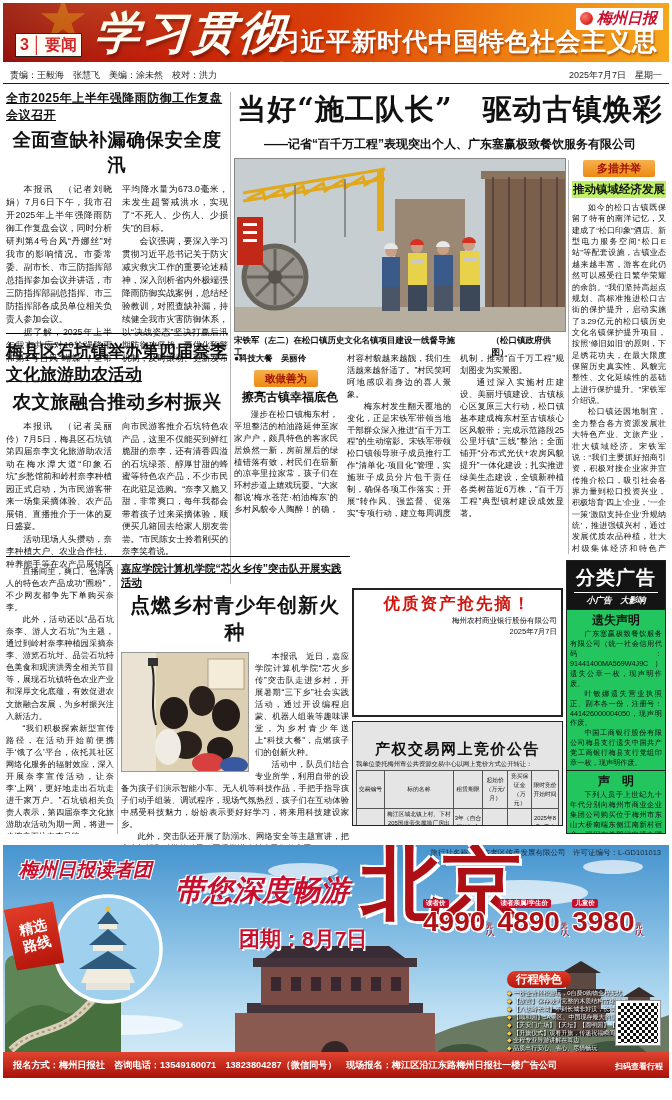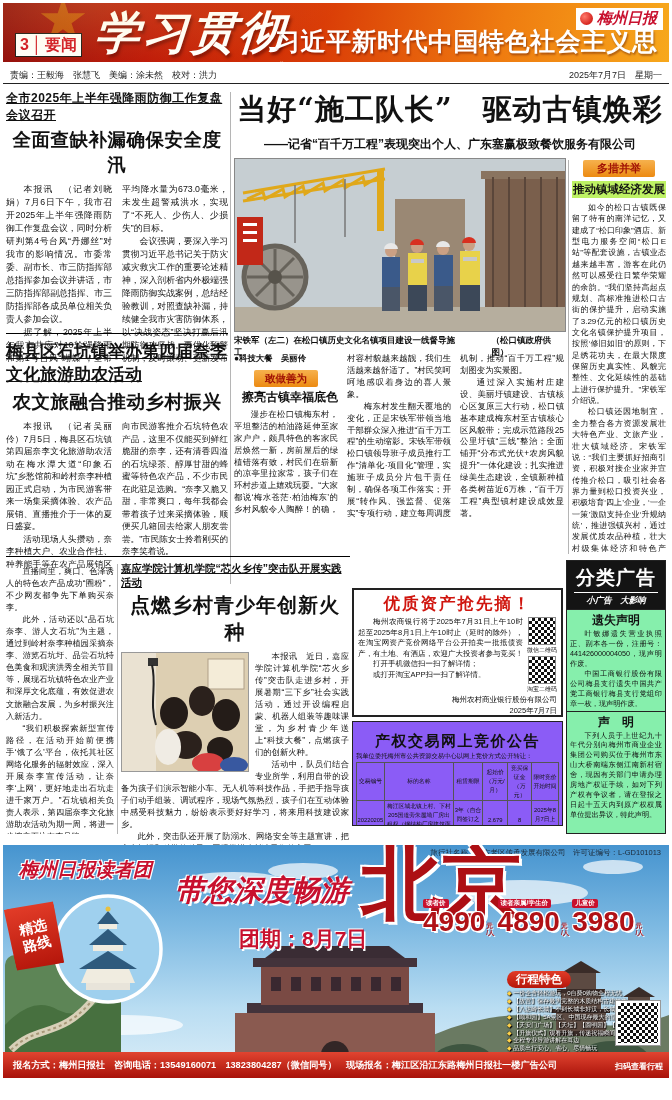--- a/index.html
+++ b/index.html
@@ -77,30 +77,30 @@
   .asset-flex{display:flex;gap:4px;margin-top:2px;}
   .asset-txt{flex:1;font-size:7.5px;line-height:1.4;}
   .asset-txt p{margin:0;text-indent:2em;}
   .asset-qrs{width:30px;display:flex;flex-direction:column;align-items:center;gap:1px;}
   .qr{background:#fff conic-gradient(#111 25%,#fff 0 50%,#111 0 75%,#fff 0) 0 0/6px 6px;border:1px solid #888;}
   .qr.small{width:26px;height:26px;}
   .qr-label{font-size:6px;}
   .asset-sig{text-align:right;font-size:7.5px;line-height:1.4;margin-top:1px;}
   
   .ad-auction{position:absolute;left:352px;top:721px;width:211px;height:105px;border:1.5px solid #222;
-    padding:10px 3px;box-sizing:border-box;overflow:hidden;background:#8b5cf6;}
+    padding:18px 3px;box-sizing:border-box;overflow:hidden;background:#e5e5e5;}
   .ad-auction-title{font-size:15px;font-weight:900;text-align:center;letter-spacing:1.5px;}
   .auction-intro{font-size:6.3px;margin:1px 0;}
   .auction-table{width:100%;border-collapse:collapse;font-size:5.8px;text-align:center;}
   .auction-table th,.auction-table td{border:.5px solid #555;padding:.5px;font-weight:400;}
   .auction-cols{column-count:2;column-gap:5px;font-size:5.6px;line-height:1.35;height:44px;overflow:hidden;margin-top:1px;text-align:justify;}
   .auction-cols p{margin:0;text-indent:1.5em;}
   
   .classified{position:absolute;left:566px;top:560px;width:100px;height:274px;border:1.5px solid #222;
-    box-sizing:border-box;display:flex;flex-direction:column;background:#86efac;}
+    box-sizing:border-box;display:flex;flex-direction:column;background:#22c55e;}
   .cls-head{background:#141414;color:#fff;text-align:center;padding:4px 0 2px;}
   .cls-title{font-size:19px;font-weight:900;letter-spacing:1px;border-bottom:1px solid #fff;display:inline-block;padding:0 2px 1px;}
   .cls-tagline{font-size:8.5px;font-style:italic;font-weight:700;margin-top:2px;}
   .cls-sec{border-top:1px solid #222;padding:2px 3px;overflow:hidden;}
   .cls-sec.grow{flex:1;}
   .cls-sec-title{text-align:center;font-weight:800;font-size:12px;}
   .cls-sec p{font-size:7.2px;line-height:1.38;text-align:justify;text-indent:2em;margin:0;}
   
   .travel{position:absolute;left:3px;top:845px;width:666px;height:233px;overflow:hidden;
     background:linear-gradient(180deg,#4694cf,#7db9e2 35%,#b9ddf2 70%,#dceef8);}
@@ -302,33 +302,20 @@
       </div>
       <p>本报讯　近日，嘉应学院计算机学院“芯火乡传”突击队走进乡村，开展暑期“三下乡”社会实践活动，通过开设编程启蒙、机器人组装等趣味课堂，为乡村青少年送上“科技大餐”，点燃孩子们的创新火种。</p>
       <p>活动中，队员们结合专业所学，利用自带的设备为孩子们演示智能小车、无人机等科技作品，手把手指导孩子们动手组装、调试程序，现场气氛热烈，孩子们在互动体验中感受科技魅力，纷纷表示要好好学习，将来用科技建设家乡。</p>
       <p>此外，突击队还开展了防溺水、网络安全等主题宣讲，把安全知识和科学的种子一同播撒进乡村孩子们的心田。</p>
       <p class="campus-credit">（郑翔裕　摄影报道）</p>
     </div>
   </div>
 
   <div class="ad-asset">
     <div class="ad-asset-title">优质资产抢先摘！</div>
-    <div class="asset-flex">
-      <div class="asset-txt jt">
-        <p>梅州农商银行将于2025年7月31日上午10时起至2025年8月1日上午10时止（延时的除外），在淘宝网资产竞价网络平台公开拍卖一批抵债资产，有土地、有酒店，欢迎广大投资者参与竞买！</p>
-        <p>打开手机微信扫一扫了解详情；</p>
-        <p>或打开淘宝APP扫一扫了解详情。</p>
-      </div>
-      <div class="asset-qrs">
-        <div class="qr small"></div>
-        <div class="qr-label">微信二维码</div>
-        <div class="qr small"></div>
-        <div class="qr-label">淘宝二维码</div>
-      </div>
-    </div>
     <div class="asset-sig">
       <div>梅州农村商业银行股份有限公司</div>
       <div>2025年7月7日</div>
     </div>
   </div>
 
   <div class="ad-auction">
     <div class="ad-auction-title">产权交易网上竞价公告</div>
     <div class="auction-intro">我单位委托梅州市公共资源交易中心以网上竞价方式公开转让：</div>
     <table class="auction-table">
@@ -358,20 +345,21 @@
 
   </div>
 
   <div class="classified">
     <div class="cls-head">
       <div class="cls-title">分类广告</div>
       <div class="cls-tagline">小广告　大影响</div>
     </div>
     <div class="cls-sec">
       <div class="cls-sec-title">遗失声明</div>
+      <p>广东塞赢极致餐饮服务有限公司（统一社会信用代码：91441400MA569W4J9C）遗失公章一枚，现声明作废。</p>
       <p>叶敏娜遗失营业执照正、副本各一份，注册号：441426000004050，现声明作废。</p>
       <p>中国工商银行股份有限公司梅县支行遗失中国共产党工商银行梅县支行党组印章一枚，现声明作废。</p>
     </div>
     <div class="cls-sec grow">
       <div class="cls-sec-title">声　明</div>
       <p>下列人员于上世纪九十年代分别向梅州市商业企业集团公司购买位于梅州市东山大桥南端东侧江南新村宿舍，现因有关部门申请办理房地产权证手续，如对下列产权有争议者，请在登报之日起十五天内到原产权权属单位提出异议，特此声明。</p>
 
     </div>
   </div>
 

